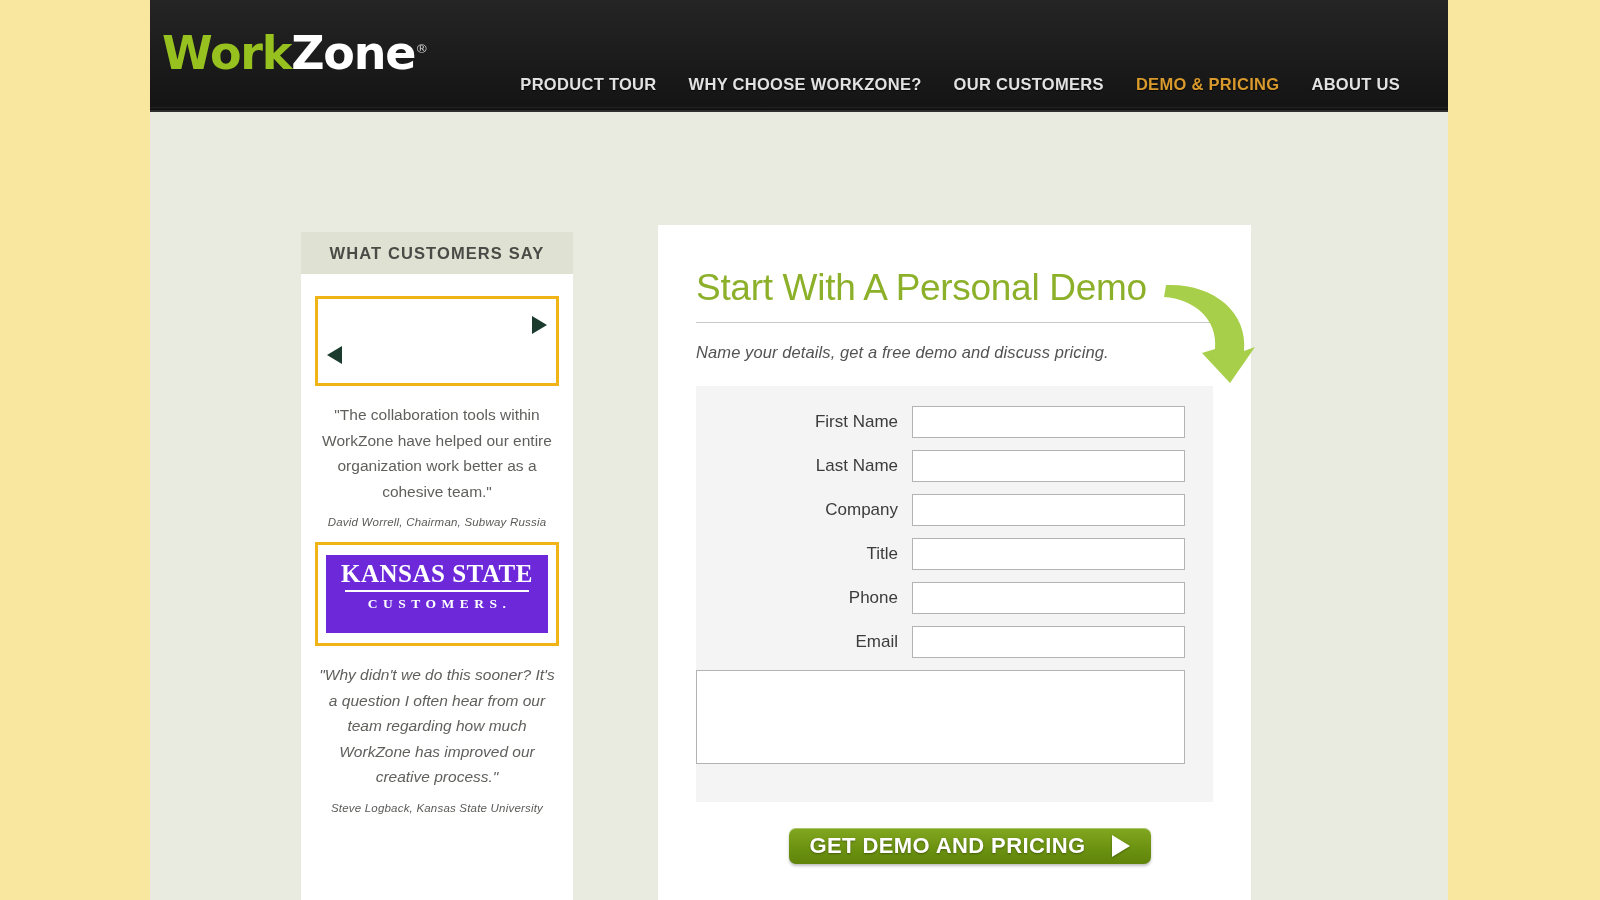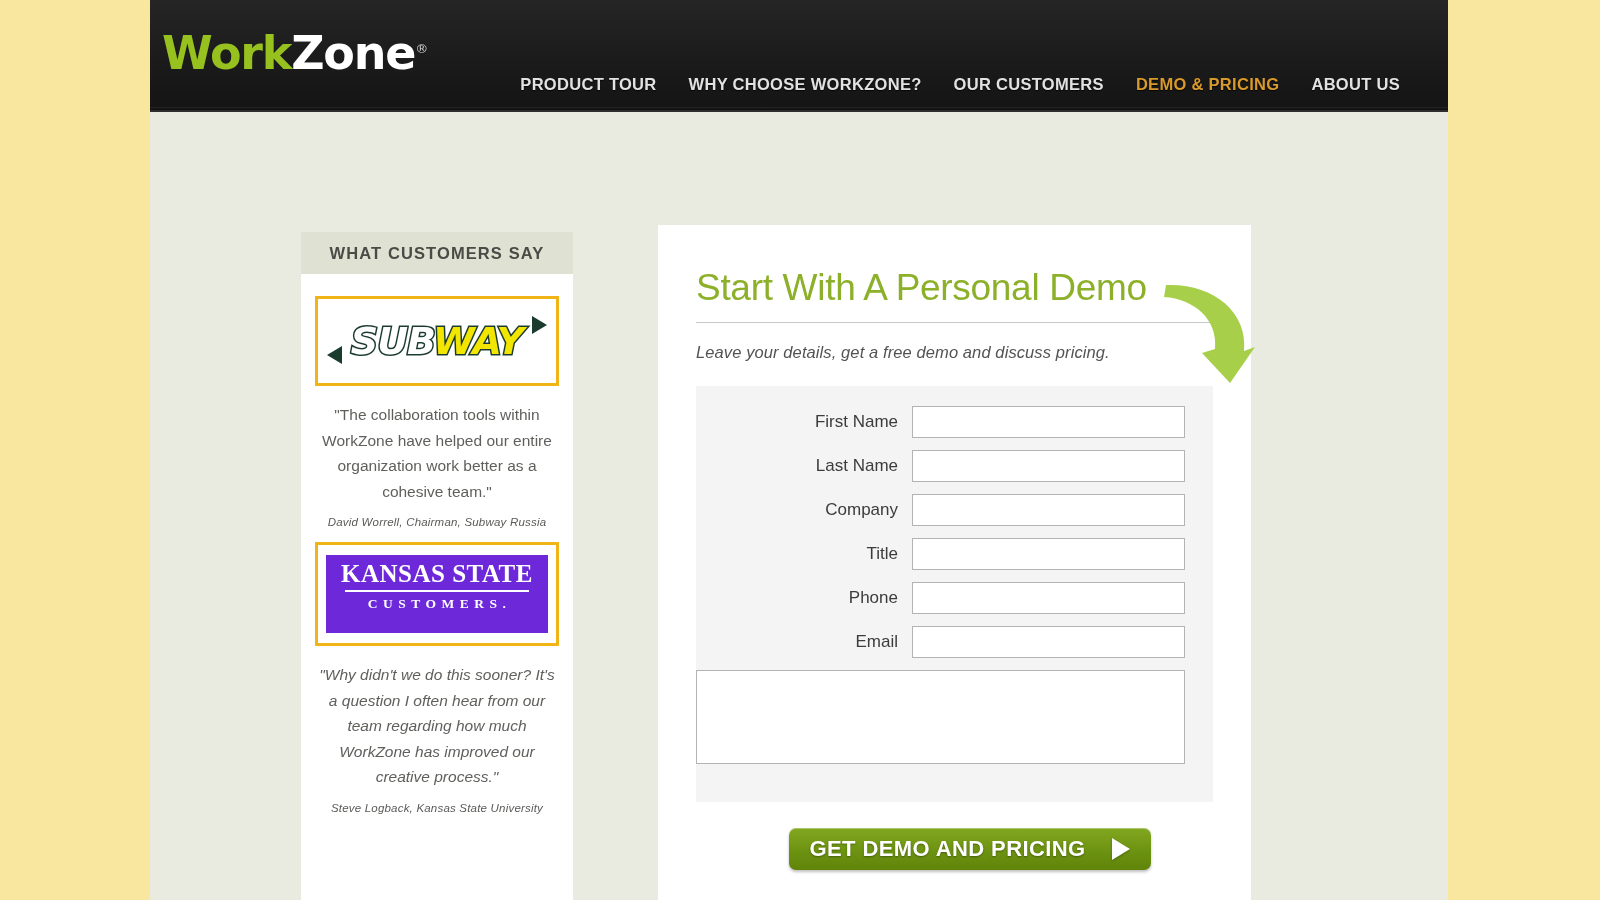--- a/index.html
+++ b/index.html
@@ -344,21 +344,21 @@
     display: flex;
     justify-content: center;
     padding-left: 30px;
   }
   #submit-button {
     display: flex;
     align-items: center;
     justify-content: center;
     gap: 26px;
     width: 362px;
-    height: 42px;
+    height: 36px;
     border: none;
     border-radius: 7px;
     cursor: pointer;
     background: #6d9312;
     background-image: linear-gradient(180deg, #82a821 0%, #6f9513 48%, #5f8409 100%);
     box-shadow: inset 0 1px 0 rgba(255,255,255,0.35),
                 0 2px 3px rgba(0,0,0,0.25);
     font-family: "Liberation Sans", sans-serif;
   }
   #submit-label {
@@ -406,23 +406,20 @@
       <div id="testimonials-header">
         <span class="hdr-text">WHAT CUSTOMERS SAY</span>
       </div>
 
       <div id="testimonials-body">
 
         <div class="testimonial-block">
           <div class="logo-frame">
             <div class="subway-logo">
               <span class="subway-arrow-left"></span>
-              <span class="subway-text">
-                <span class="sub-part">SUB</span><span class="way-part">WAY</span>
-              </span>
               <span class="subway-arrow-right"></span>
             </div>
           </div>
           <div class="quote-text">"The collaboration tools within WorkZone have helped our entire organization work better
 as a cohesive team."</div>
           <div class="quote-attribution">David Worrell, Chairman, Subway Russia</div>
         </div>
 
         <div class="testimonial-block">
           <div class="logo-frame ksu-frame">
@@ -437,21 +434,21 @@
         </div>
 
       </div>
     </div>
 
     <div id="demo-card">
 
       <div id="demo-heading-wrap">
         <div id="demo-heading">Start With A Personal Demo</div>
         <div id="demo-heading-rule"></div>
-        <div id="demo-subheading">Leave your details, get a free demo and discuss pricing.</div>
+        <div id="demo-subheading">Name your details, get a free demo and discuss pricing.</div>
 
         <svg id="curved-arrow" viewBox="0 0 96 110">
           <path d="M6 6 C 52 4, 88 32, 84 72 L 95 68 L 70 104 L 42 74 L 55 70 C 58 40, 34 20, 4 18 Z" fill="#a8cf4a"></path>
         </svg>
       </div>
 
       <div id="demo-form">
 
         <div class="form-row">
           <label class="form-label">First Name</label>

